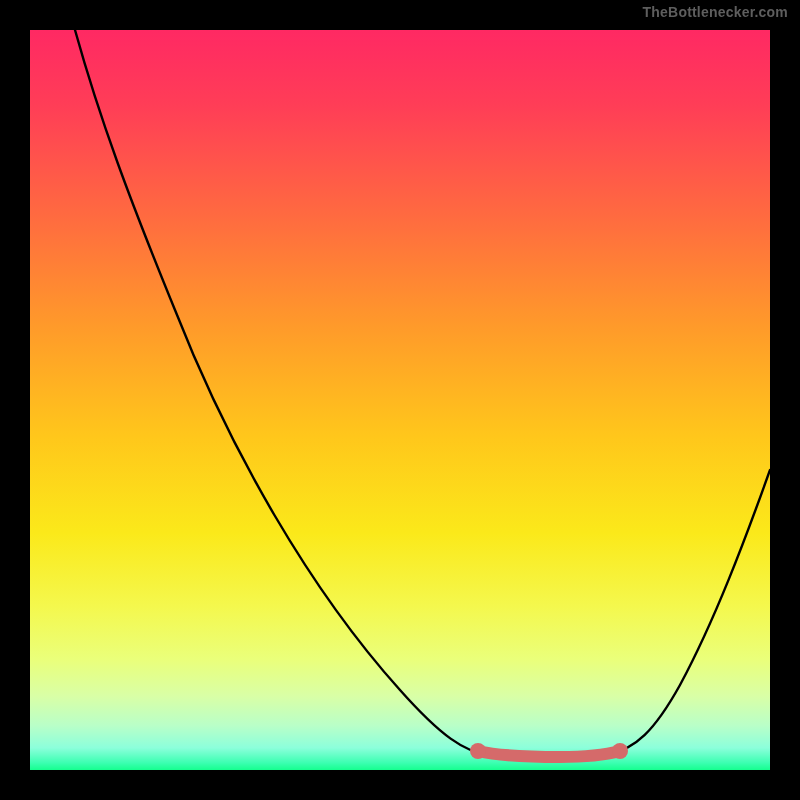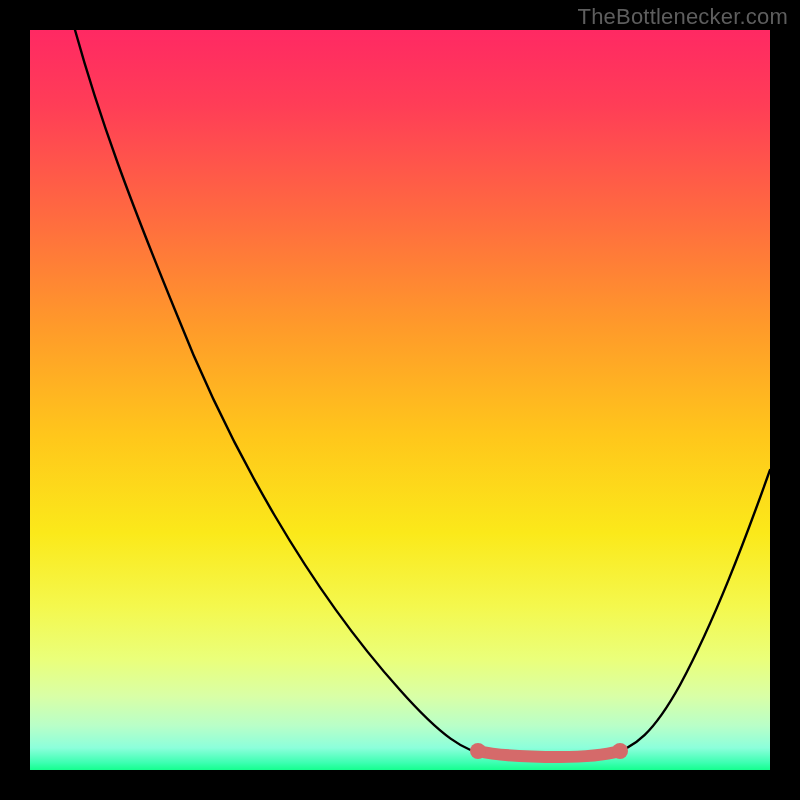--- a/index.html
+++ b/index.html
@@ -14,22 +14,22 @@
   .wrap {
     position: relative;
     width: 800px;
     height: 800px;
   }
   .watermark {
     position: absolute;
     top: 4px;
     right: 12px;
     color: #5e5e5e;
-    font-size: 22px;
-    font-weight: 400;
+    font-size: 14px;
+    font-weight: 700;
     letter-spacing: 0.2px;
     z-index: 10;
   }
   .plot-area {
     position: absolute;
     left: 30px;
     top: 30px;
     width: 740px;
     height: 740px;
     overflow: hidden;

